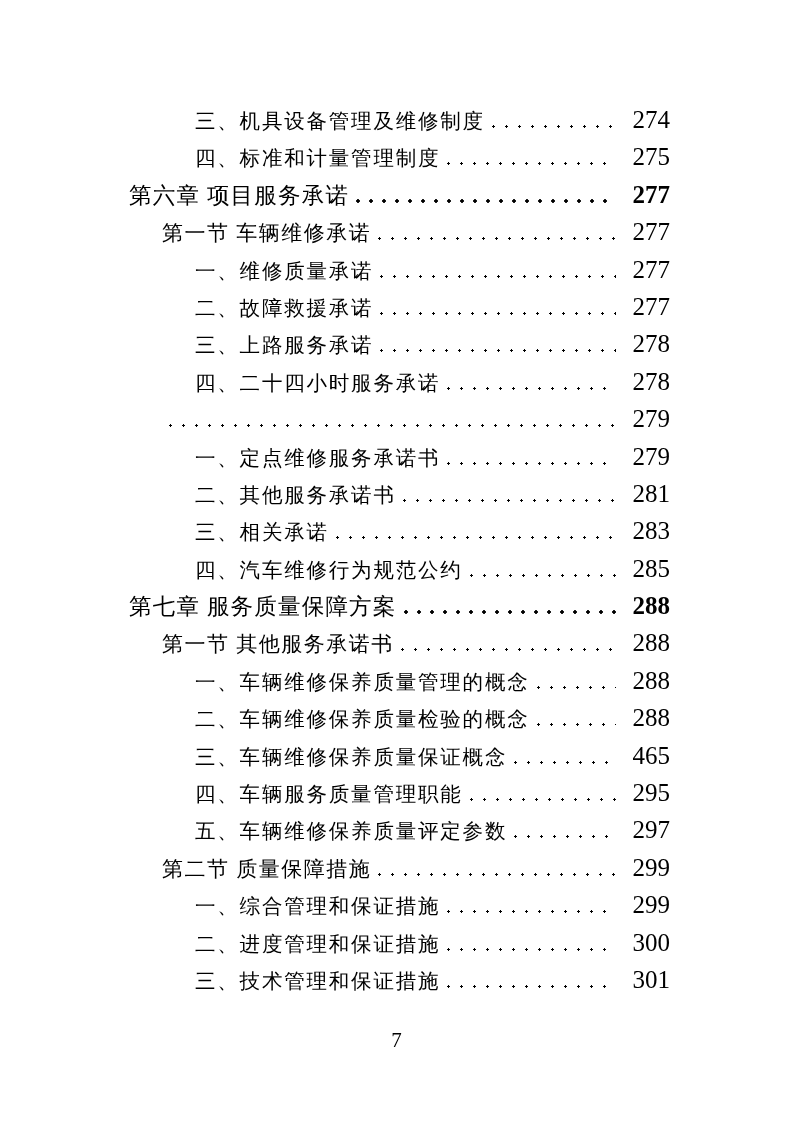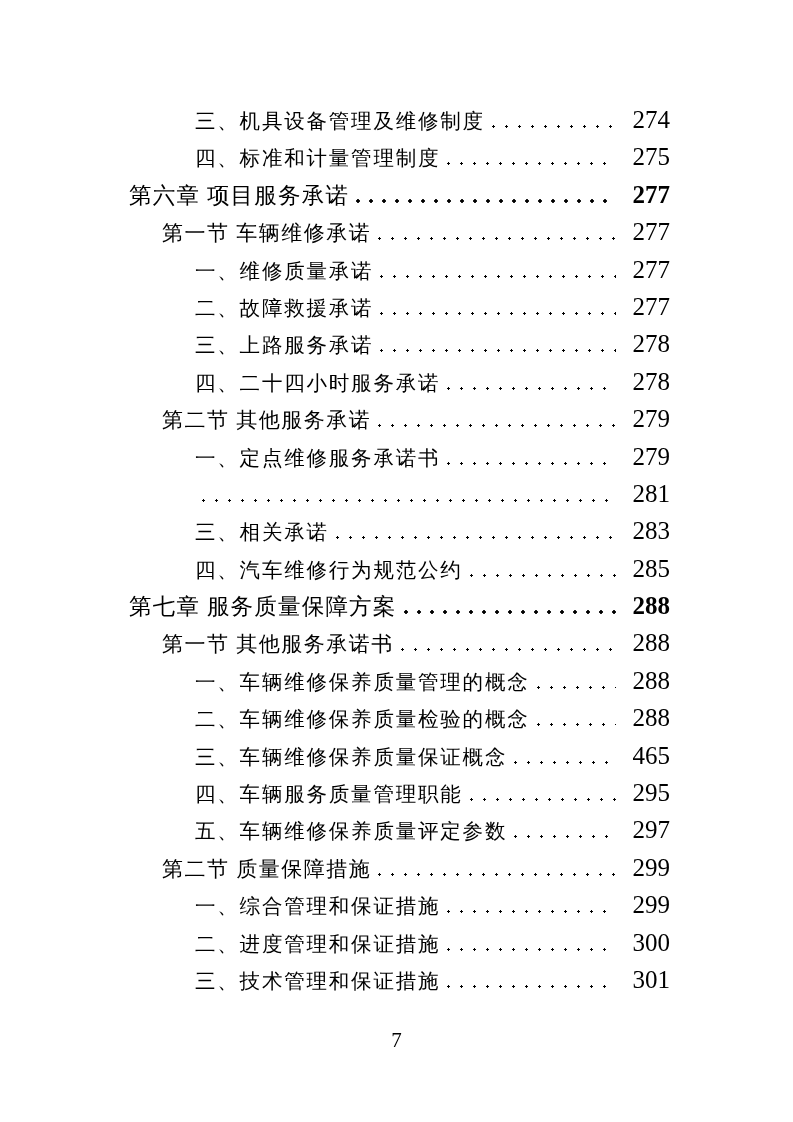--- a/index.html
+++ b/index.html
@@ -125,30 +125,30 @@
       <span class="toc-label">三、上路服务承诺</span>
       <span class="dot-leader"></span>
       <span class="toc-page">278</span>
     </div>
       <div class="toc-row level-2">
       <span class="toc-label">四、二十四小时服务承诺</span>
       <span class="dot-leader"></span>
       <span class="toc-page">278</span>
     </div>
       <div class="toc-row level-1">
-      <span class="toc-label">第二节 其他服务承诺</span>
       <span class="dot-leader"></span>
       <span class="toc-page">279</span>
     </div>
       <div class="toc-row level-2">
       <span class="toc-label">一、定点维修服务承诺书</span>
       <span class="dot-leader"></span>
       <span class="toc-page">279</span>
     </div>
       <div class="toc-row level-2">
+      <span class="toc-label">二、其他服务承诺书</span>
       <span class="dot-leader"></span>
       <span class="toc-page">281</span>
     </div>
       <div class="toc-row level-2">
       <span class="toc-label">三、相关承诺</span>
       <span class="dot-leader"></span>
       <span class="toc-page">283</span>
     </div>
       <div class="toc-row level-2">
       <span class="toc-label">四、汽车维修行为规范公约</span>

